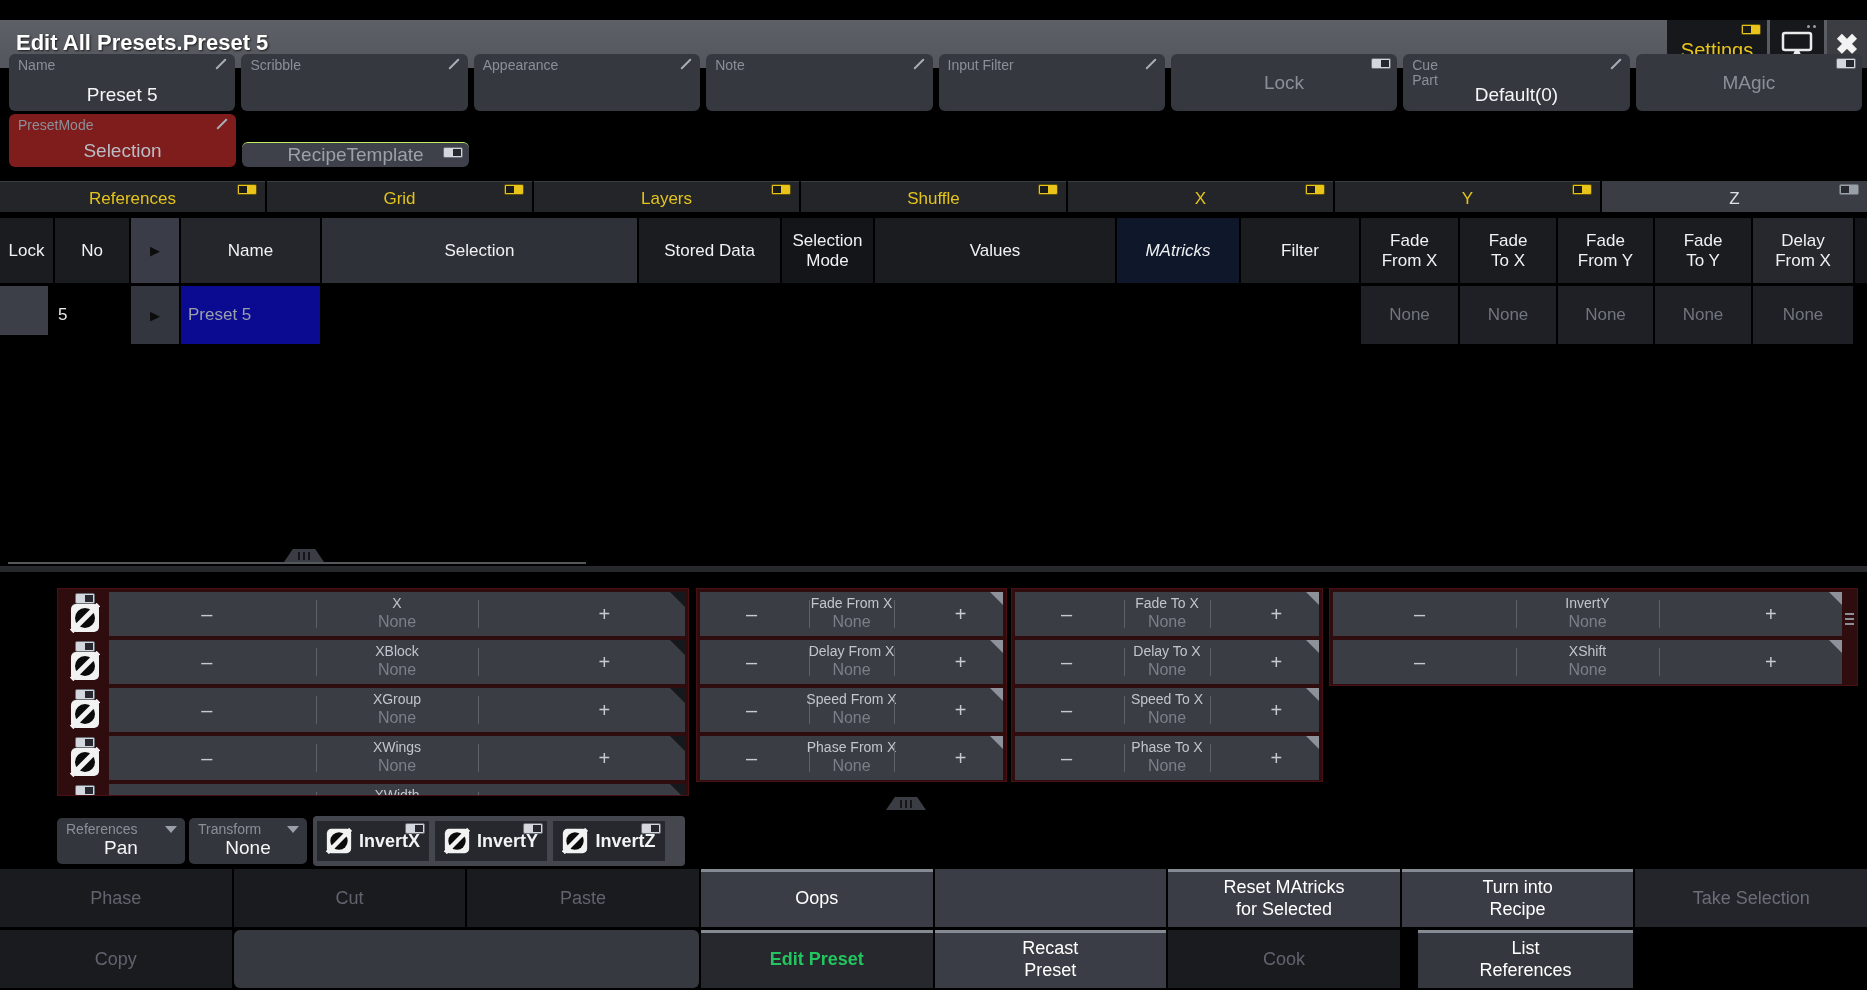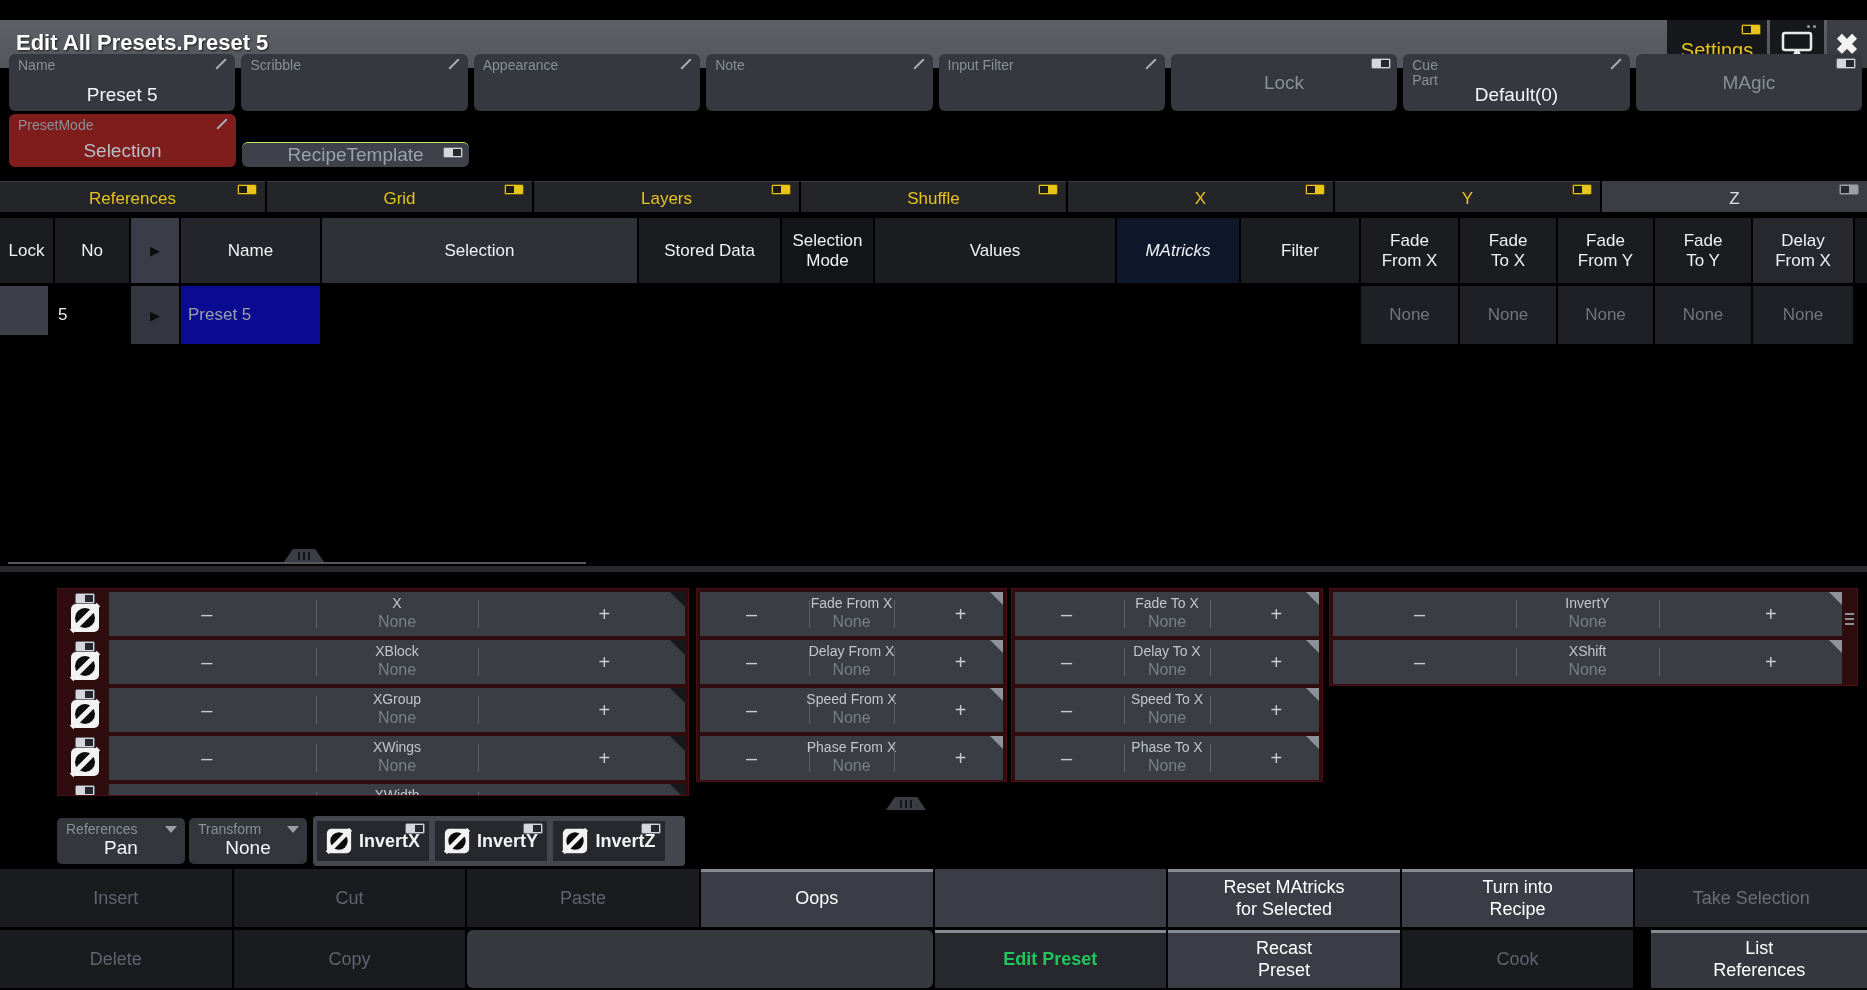--- a/index.html
+++ b/index.html
@@ -568,32 +568,31 @@
       <span style="line-height:0;"><svg width="26" height="26" viewBox="0 0 30 30">
             <rect x="1" y="1" width="28" height="28" rx="5" fill="#f2f2f2"></rect>
             <circle cx="15" cy="15" r="10" fill="#0a0a0a"></circle>
             <rect x="-4" y="12.5" width="38" height="5" fill="#f2f2f2" transform="rotate(-45 15 15)"></rect>
           </svg></span>
       <span>InvertZ</span>
     </div>
   </div>
 
   <div class="abs actions">
-    <div class="act a-dim">Insert</div>
+    <div class="act a-dim">Phase</div>
     <div class="act a-dim">Cut</div>
     <div class="act a-dim">Paste</div>
     <div class="act a-lit a-hl">Oops</div>
     <div class="act a-lit"></div>
     <div class="act a-lit a-hl">Reset MAtricks
 for Selected</div>
     <div class="act a-lit a-hl">Turn into
 Recipe</div>
     <div class="act a-dim2">Take Selection</div>
 
-    <div class="act a-dim">Delete</div>
     <div class="act a-dim">Copy</div>
     <div class="act a-span2"></div>
     <div class="act a-mid a-hl">Edit Preset</div>
     <div class="act a-lit a-hl">Recast
 Preset</div>
     <div class="act a-dim">Cook</div>
     <div class="act a-lit2 a-hl">List
 References</div>
   </div>
 

